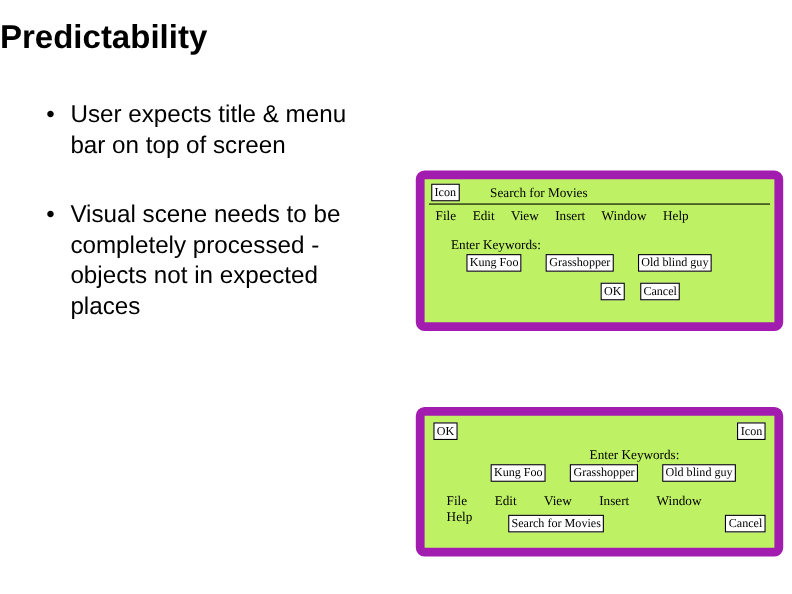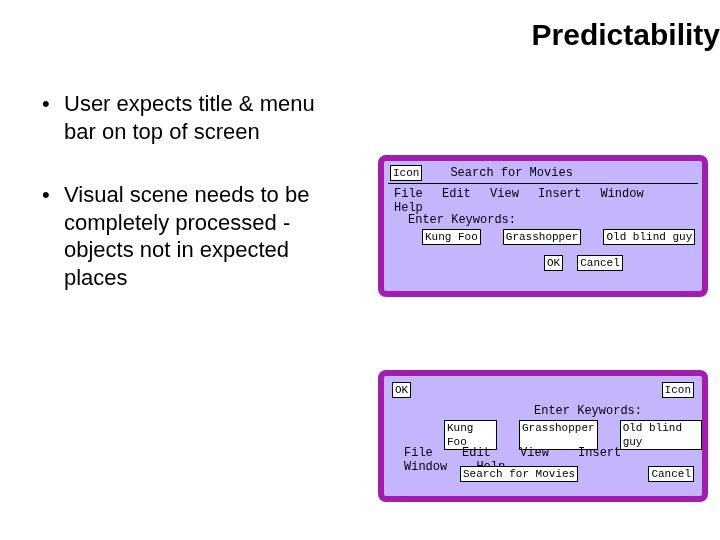--- a/index.html
+++ b/index.html
@@ -4,21 +4,21 @@
 <style>
   html,body{margin:0;padding:0}
   body{
     width:720px;height:540px;
     background:#fff;
     font-family:"Comic Sans MS","Comic Sans",cursive,sans-serif;
     color:#000;
     position:relative;
   }
   .slide-title{
-    text-align:right;
+    text-align:left;
     font-size:30px;
     font-weight:bold;
     margin-top:18px;
   }
   .bullets{
     position:absolute;
     left:42px;top:90px;
     width:310px;
     font-size:22px;
     line-height:1.25;
@@ -27,24 +27,24 @@
     display:flex;
     margin-bottom:36px;
   }
   .bullet .dot{
     width:22px;flex:none;
   }
   .bullet .txt{flex:1}
   
   .mock{
     position:absolute;
-    border:6px solid #a21caf;
+    border:8px solid #a21caf;
     border-radius:8px;
-    background:#c4b5fd;
-    font-family:Liberation Mono, monospace;
+    background:#bef264;
+    font-family:Liberation Serif, serif;
     font-size:12px;
   }
   .box{
     border:1px solid #000;
     display:inline-block;
     padding:0 2px;
     line-height:14px;
     font-size:11px;
     background:#fff;
   }

